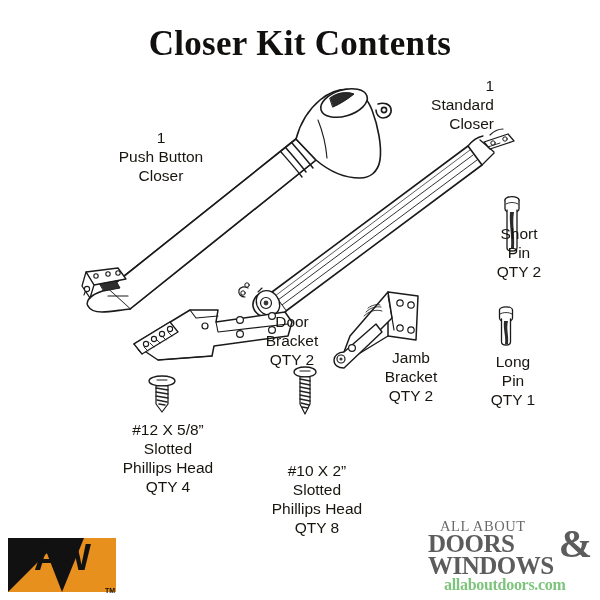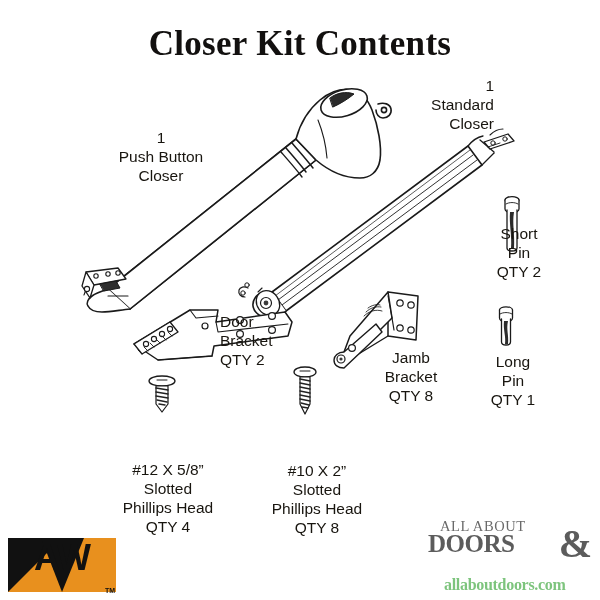--- a/index.html
+++ b/index.html
@@ -39,23 +39,23 @@
     color: #18150f;
     white-space: pre;
   }
   .label.center { text-align: center; }
   .label.right  { text-align: right; }
 
   #lbl-push-button  { left: 86px;  top: 128px; width: 150px; }
   #lbl-standard     { left: 370px; top: 76px;  width: 124px; }
   #lbl-short-pin    { left: 472px; top: 224px; width: 94px;  }
   #lbl-long-pin     { left: 466px; top: 352px; width: 94px;  }
-  #lbl-door-bracket { left: 220px; top: 312px; width: 112px; text-align: left; }
+  #lbl-door-bracket { left: 236px; top: 312px; width: 112px; text-align: center; }
   #lbl-jamb-bracket { left: 360px; top: 348px; width: 102px; }
-  #lbl-screw-12     { left: 95px;  top: 420px; width: 146px; margin-top: 40px; }
+  #lbl-screw-12     { left: 95px;  top: 420px; width: 146px; }
   #lbl-screw-10     { left: 248px; top: 420px; width: 138px; margin-top: 41px; }
 
   
   #art {
     position: absolute;
     left: 0; top: 0;
     width: 600px; height: 600px;
   }
 
   
@@ -389,21 +389,21 @@
   <div class="label center" id="lbl-long-pin">Long
 Pin
 QTY 1</div>
 
   <div class="label" id="lbl-door-bracket">Door
 Bracket
 QTY 2</div>
 
   <div class="label center" id="lbl-jamb-bracket">Jamb
 Bracket
-QTY 8</div>
+QTY 2</div>
 
   <div class="label center" id="lbl-screw-12">#12 X 5/8”
 Slotted
 Phillips Head
 QTY 4</div>
 
   <div class="label center" id="lbl-screw-10">#10 X 2”
 Slotted
 Phillips Head
 QTY 8</div>
@@ -420,16 +420,17 @@
     </svg>
 
     <div id="andersen-aw">AW</div>
     <div id="andersen-tm">TM</div>
   </div>
 
   <div id="aad-logo">
     <div id="aad-line2">DOORS</div>
     <div id="aad-line1">ALL ABOUT</div>
     <div id="aad-amp">&amp;</div>
+    <div id="aad-line3">WINDOWS</div>
     <div id="aad-url">allaboutdoors.com</div>
   </div>
 
 </div>
 
 </body></html>

